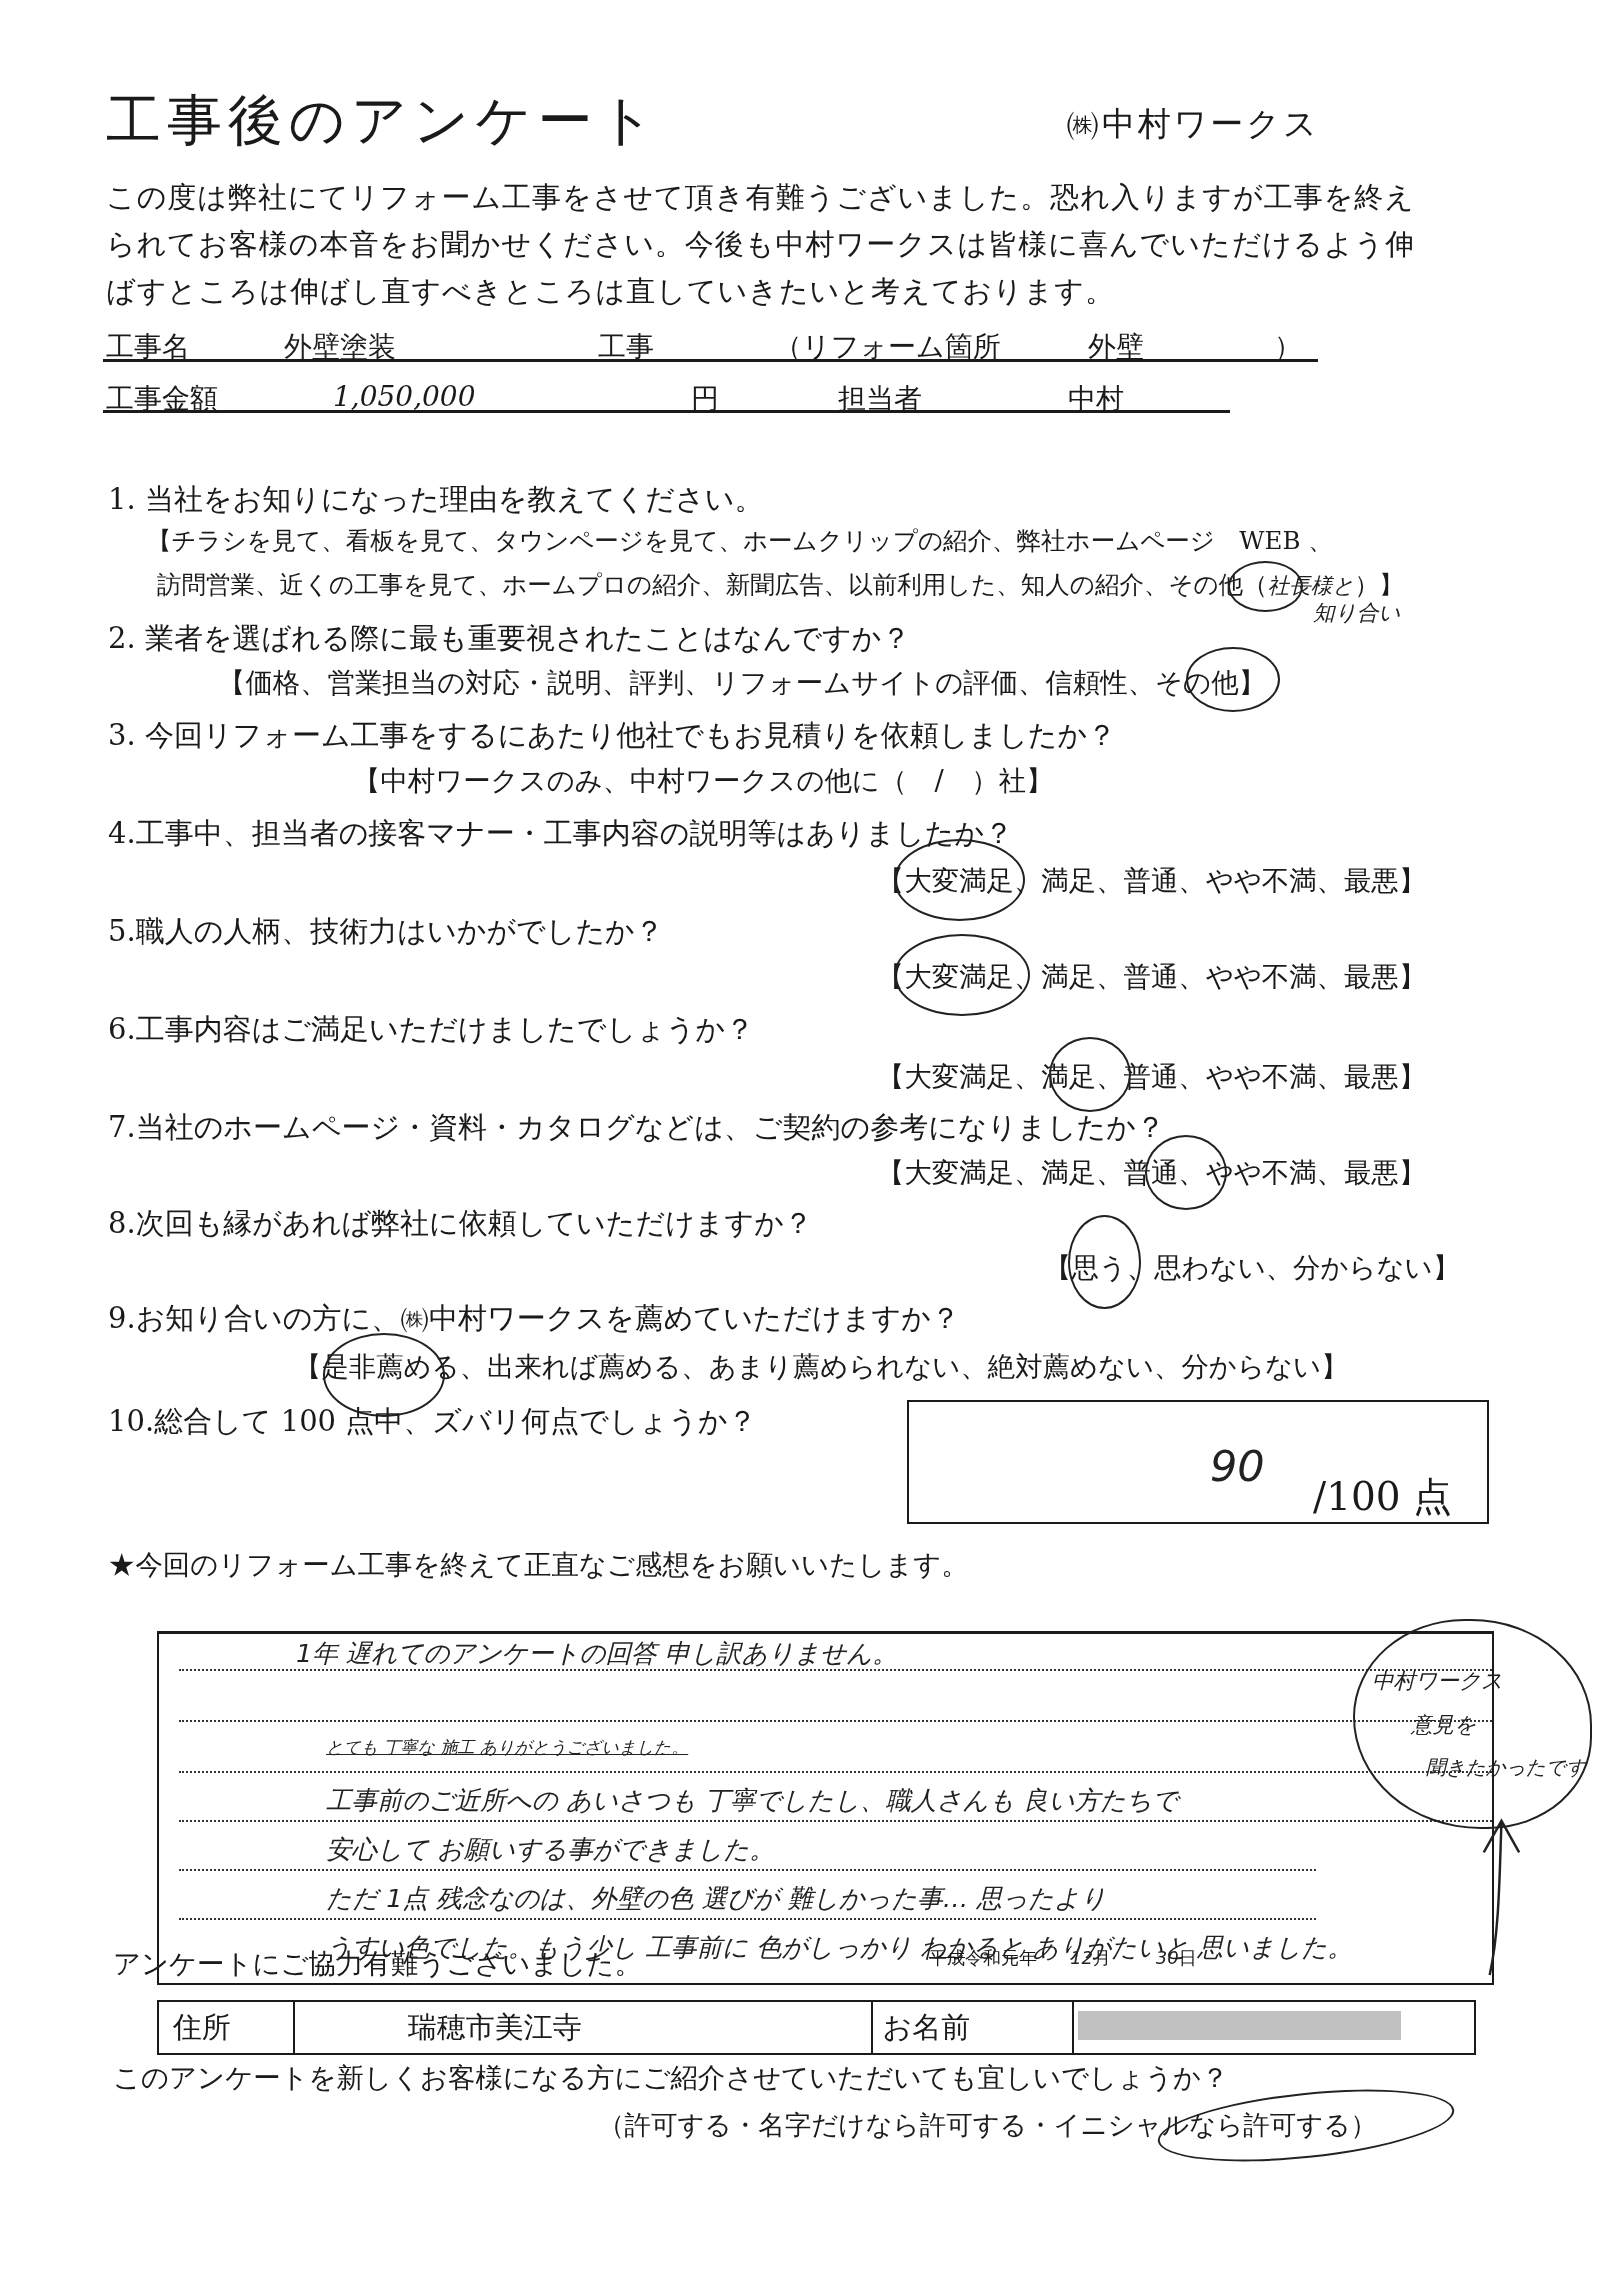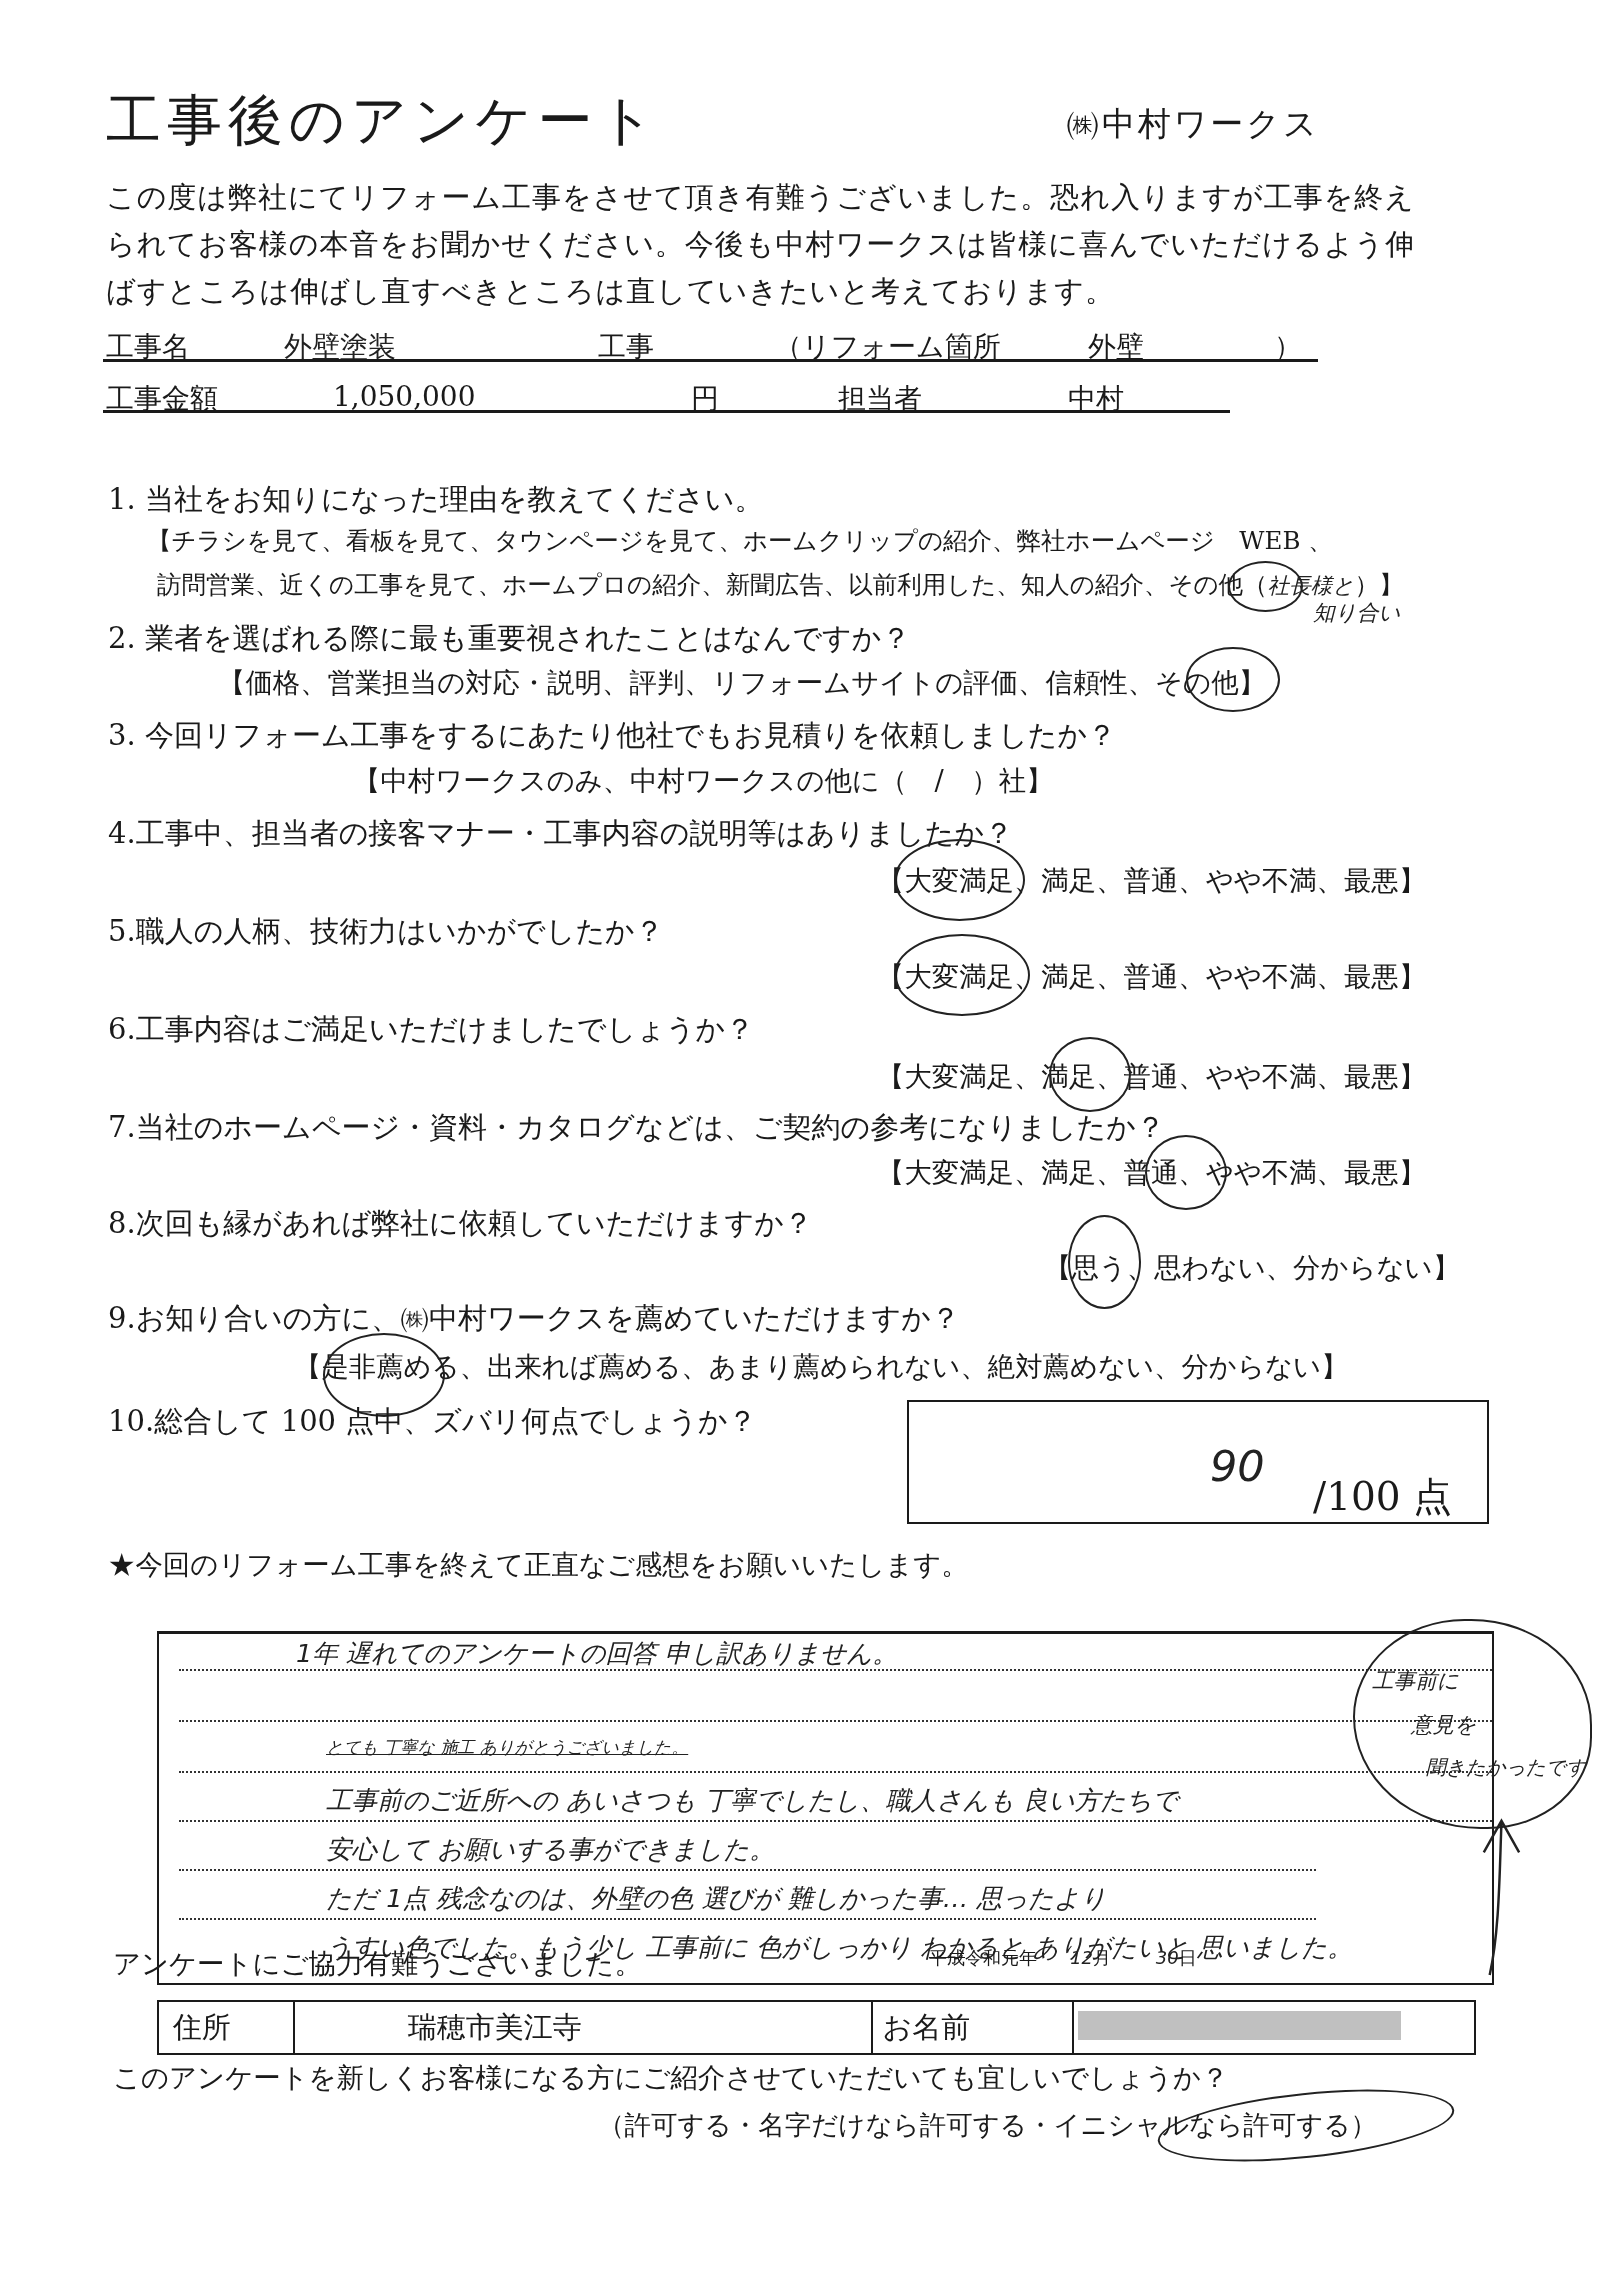--- a/index.html
+++ b/index.html
@@ -34,21 +34,21 @@
 
 <div class="abs field-row" style="top:328px;">工事名</div>
 <div class="abs field-row hand" style="top:328px; left:284px; font-style:normal;">外壁塗装</div>
 <div class="abs field-row" style="top:328px; left:598px;">工事</div>
 <div class="abs field-row" style="top:328px; left:774px;text-align:right;">（リフォーム箇所</div>
 <div class="abs field-row" style="top:328px; left:1088px;">外壁</div>
 <div class="abs field-row" style="top:328px; left:1274px;">）</div>
 <div class="uline" style="left:103px; top:359px; width:1215px;"></div>
 
 <div class="abs field-row" style="top:380px;">工事金額</div>
-<div class="abs field-row" style="top:380px; left:333px;">1,050,000</div>
+<div class="abs field-row" style="top:380px; left:333px;font-style:italic;">1,050,000</div>
 <div class="abs field-row" style="top:380px; left:691px;">円</div>
 <div class="abs field-row" style="top:380px; left:838px;">担当者</div>
 <div class="abs field-row" style="top:380px; left:1068px;">中村</div>
 <div class="uline" style="left:103px; top:410px; width:1127px;"></div>
 
 <div class="abs q" style="top:480px;">
   <span>1.</span> <span>当社をお知りになった理由を教えてください。</span>
 </div>
 <div class="abs opt" style="top:524px; left:147px; font-size:24.5px;">【チラシを見て、看板を見て、タウンページを見て、ホームクリップの紹介、弊社ホームページ　WEB 、</div>
 <div class="abs opt" style="top:568px; left:157px; font-size:24.5px;">
@@ -123,21 +123,21 @@
   <div class="dotline" style="top:284px; width:1137px;"></div>
   <div class="abs hand" style="top:2px; left:137px; font-size:25.5px;">1年 遅れてのアンケートの回答 申し訳ありません。</div>
   <div class="abs hand" style="top:102px; left:167px; font-size:17px;text-decoration:underline;">とても 丁寧な 施工 ありがとうございました。</div>
   <div class="abs hand" style="top:149px; left:167px; font-size:25.5px;">工事前のご近所への あいさつも 丁寧でしたし、職人さんも 良い方たちで</div>
   <div class="abs hand" style="top:198px; left:167px; font-size:25.5px;">安心して お願いする事ができました。</div>
   <div class="abs hand" style="top:247px; left:167px; font-size:25.5px;">ただ 1点 残念なのは、外壁の色 選びが 難しかった事… 思ったより</div>
   <div class="abs hand" style="top:296px; left:167px; font-size:25.5px;">うすい色でした。もう少し 工事前に 色がしっかり わかると ありがたいと 思いました。</div>
 </div>
 
 <div class="circle" style="left:1353px; top:1619px; width:235px; height:206px; border-radius:48% 52% 45% 55%;"></div>
-<div class="abs hand" style="top:1666px; left:1372px; font-size:21.6px;">工事前に</div>
+<div class="abs hand" style="top:1666px; left:1372px; font-size:21.6px;">中村ワークス</div>
 <div class="abs hand" style="top:1710px; left:1411px; font-size:21.6px;">意見を</div>
 <div class="abs hand" style="top:1754px; left:1426px; font-size:19.6px;">聞きたかったです</div>
 <svg class="abs" style="left:1470px; top:1813px;" width="59" height="167" viewBox="0 0 60 170">
   <path d="M20 165 C 30 120, 30 60, 32 10 M 14 40 L 32 8 L 50 40" stroke="#222" stroke-width="2.5" fill="none"></path>
 </svg>
 
 <div class="abs" style="top:1946px; left:113px; font-size:27.4px;">アンケートにご協力有難うございました。</div>
 <div class="abs" style="top:1946px; left:929px; font-size:18px;">
   <span style="text-decoration:line-through;">平成</span><span>令和元年</span>
   <span class="hand" style="margin-left:27.4px;">12</span><span>月</span>

